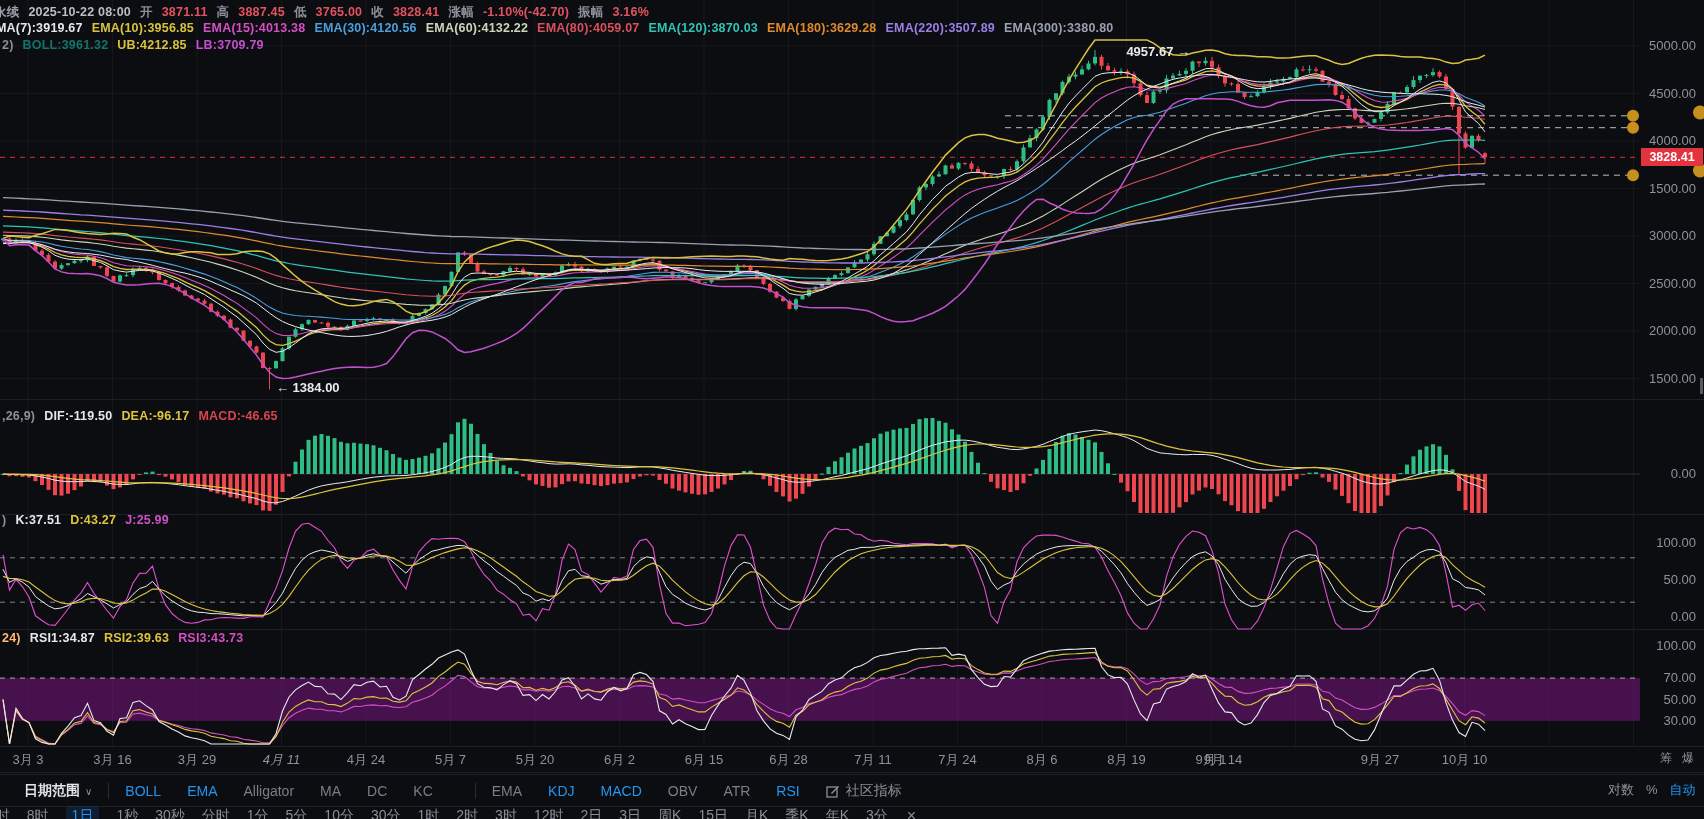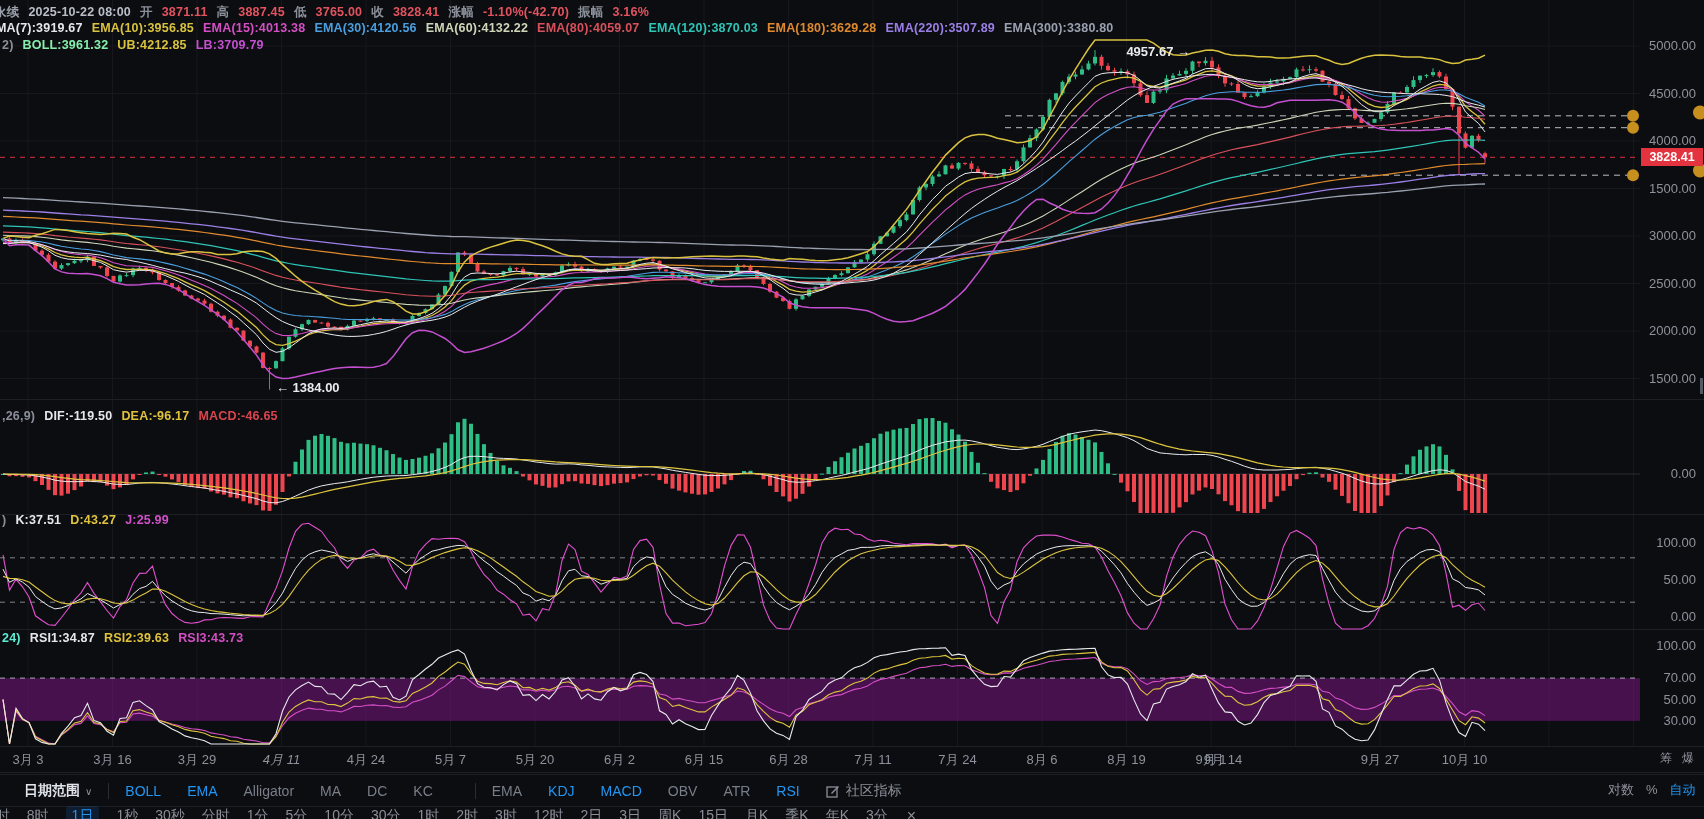--- a/index.html
+++ b/index.html
@@ -797,24 +797,24 @@
       <path d="M3.0 569.2L9.5 582.3L16.0 578.8L22.5 582.1L29.0 587.1L35.5 596.6L42.0 601.4L48.5 605.9L55.0 608.9L61.5 607.9L68.0 605.6L74.5 602.2L81.0 598.9L87.5 593.5L94.0 596.6L100.5 599.8L107.0 603.8L113.5 608.0L120.0 604.5L126.5 601.9L133.0 594.3L139.5 588.6L146.0 586.4L152.5 581.4L159.0 589.1L165.5 595.8L172.0 600.9L178.5 604.9L185.0 608.5L191.5 610.8L198.0 612.2L204.5 612.6L211.0 613.6L217.5 613.7L224.0 614.1L230.5 614.7L237.0 615.3L243.5 615.8L250.0 615.5L256.5 615.6L263.0 615.9L269.5 609.6L276.0 602.7L282.5 593.2L289.0 580.2L295.5 568.5L302.0 560.1L308.5 554.6L315.0 551.8L321.5 550.0L328.0 551.3L334.5 552.8L341.0 557.8L347.5 561.4L354.0 558.9L360.5 558.1L367.0 555.2L373.5 553.8L380.0 555.6L386.5 556.4L393.0 562.0L399.5 567.6L406.0 573.2L412.5 565.7L419.0 559.6L425.5 555.3L432.0 551.2L438.5 549.7L445.0 547.9L451.5 546.5L458.0 545.4L464.5 545.8L471.0 549.4L477.5 555.3L484.0 560.9L490.5 565.5L497.0 571.7L503.5 576.1L510.0 581.0L516.5 585.4L523.0 593.0L529.5 595.6L536.0 601.2L542.5 598.8L549.0 600.8L555.5 595.4L562.0 580.8L568.5 570.8L575.0 569.3L581.5 575.8L588.0 576.5L594.5 579.9L601.0 584.2L607.5 582.0L614.0 579.3L620.5 579.7L627.0 578.3L633.5 566.6L640.0 560.4L646.5 556.9L653.0 557.9L659.5 572.2L666.0 586.5L672.5 594.4L679.0 598.5L685.5 603.2L692.0 606.1L698.5 608.5L705.0 610.0L711.5 608.0L718.0 599.9L724.5 587.3L731.0 575.6L737.5 566.6L744.0 562.2L750.5 563.6L757.0 573.4L763.5 586.4L770.0 595.6L776.5 602.4L783.0 606.6L789.5 609.8L796.0 606.2L802.5 601.9L809.0 594.1L815.5 584.6L822.0 572.4L828.5 563.7L835.0 557.4L841.5 553.9L848.0 550.3L854.5 549.3L861.0 547.4L867.5 547.4L874.0 547.2L880.5 545.9L887.0 545.5L893.5 545.7L900.0 545.7L906.5 545.8L913.0 545.1L919.5 544.9L926.0 544.7L932.5 544.7L939.0 545.2L945.5 544.7L952.0 546.2L958.5 545.5L965.0 545.2L971.5 549.3L978.0 556.8L984.5 566.2L991.0 581.2L997.5 589.5L1004.0 585.0L1010.5 582.3L1017.0 571.4L1023.5 564.0L1030.0 558.8L1036.5 554.1L1043.0 551.1L1049.5 548.8L1056.0 547.0L1062.5 546.0L1069.0 545.7L1075.5 545.6L1082.0 545.8L1088.5 545.7L1095.0 546.9L1101.5 551.2L1108.0 557.9L1114.5 564.8L1121.0 572.9L1127.5 583.6L1134.0 592.2L1140.5 599.6L1147.0 605.4L1153.5 603.0L1160.0 599.5L1166.5 588.0L1173.0 578.0L1179.5 569.6L1186.0 562.5L1192.5 556.5L1199.0 553.4L1205.5 551.8L1212.0 555.9L1218.5 564.6L1225.0 579.3L1231.5 589.5L1238.0 598.6L1244.5 603.5L1251.0 606.3L1257.5 606.1L1264.0 602.6L1270.5 595.6L1277.0 585.5L1283.5 573.7L1290.0 564.2L1296.5 558.5L1303.0 556.1L1309.5 554.7L1316.0 555.5L1322.5 568.4L1329.0 580.6L1335.5 592.2L1342.0 599.8L1348.5 604.7L1355.0 608.0L1361.5 611.0L1368.0 611.9L1374.5 610.8L1381.0 606.1L1387.5 598.0L1394.0 580.4L1400.5 568.7L1407.0 561.4L1413.5 557.2L1420.0 552.5L1426.5 549.9L1433.0 549.4L1439.5 551.7L1446.0 562.7L1452.5 578.8L1459.0 582.0L1465.5 587.5L1472.0 588.4L1478.5 589.9L1485.0 595.0" fill="none" stroke="#e8eaed" stroke-width="1"></path>
       <path d="M3.0 576.4L9.5 578.4L16.0 578.5L22.5 579.7L29.0 582.1L35.5 587.0L42.0 591.8L48.5 596.5L55.0 600.6L61.5 603.0L68.0 603.9L74.5 603.3L81.0 601.8L87.5 599.1L94.0 598.3L100.5 598.8L107.0 600.4L113.5 603.0L120.0 603.5L126.5 602.9L133.0 600.1L139.5 596.3L146.0 593.0L152.5 589.1L159.0 589.1L165.5 591.3L172.0 594.5L178.5 598.0L185.0 601.5L191.5 604.6L198.0 607.1L204.5 609.0L211.0 610.5L217.5 611.6L224.0 612.4L230.5 613.2L237.0 613.9L243.5 614.5L250.0 614.9L256.5 615.1L263.0 615.4L269.5 613.5L276.0 609.9L282.5 604.3L289.0 596.3L295.5 587.0L302.0 578.0L308.5 570.2L315.0 564.1L321.5 559.4L328.0 556.7L334.5 555.4L341.0 556.2L347.5 557.9L354.0 558.2L360.5 558.2L367.0 557.2L373.5 556.0L380.0 555.9L386.5 556.1L393.0 558.1L399.5 561.3L406.0 565.2L412.5 565.4L419.0 563.4L425.5 560.7L432.0 557.6L438.5 554.9L445.0 552.6L451.5 550.6L458.0 548.9L464.5 547.8L471.0 548.4L477.5 550.7L484.0 554.1L490.5 557.9L497.0 562.5L503.5 567.0L510.0 571.7L516.5 576.3L523.0 581.8L529.5 586.4L536.0 591.4L542.5 593.8L549.0 596.2L555.5 595.9L562.0 590.9L568.5 584.2L575.0 579.2L581.5 578.1L588.0 577.6L594.5 578.3L601.0 580.3L607.5 580.9L614.0 580.4L620.5 580.1L627.0 579.5L633.5 575.2L640.0 570.3L646.5 565.8L653.0 563.2L659.5 566.2L666.0 572.9L672.5 580.1L679.0 586.2L685.5 591.9L692.0 596.6L698.5 600.6L705.0 603.7L711.5 605.1L718.0 603.4L724.5 598.0L731.0 590.6L737.5 582.6L744.0 575.8L750.5 571.7L757.0 572.3L763.5 577.0L770.0 583.2L776.5 589.6L783.0 595.3L789.5 600.1L796.0 602.1L802.5 602.1L809.0 599.4L815.5 594.5L822.0 587.1L828.5 579.3L835.0 572.0L841.5 566.0L848.0 560.8L854.5 556.9L861.0 553.8L867.5 551.7L874.0 550.2L880.5 548.8L887.0 547.7L893.5 547.0L900.0 546.6L906.5 546.3L913.0 545.9L919.5 545.6L926.0 545.3L932.5 545.1L939.0 545.2L945.5 545.0L952.0 545.4L958.5 545.4L965.0 545.4L971.5 546.7L978.0 550.0L984.5 555.4L991.0 564.0L997.5 572.5L1004.0 576.7L1010.5 578.5L1017.0 576.1L1023.5 572.1L1030.0 567.7L1036.5 563.2L1043.0 559.1L1049.5 555.7L1056.0 552.8L1062.5 550.5L1069.0 548.9L1075.5 547.8L1082.0 547.2L1088.5 546.7L1095.0 546.8L1101.5 548.2L1108.0 551.4L1114.5 555.9L1121.0 561.6L1127.5 568.9L1134.0 576.7L1140.5 584.3L1147.0 591.3L1153.5 595.2L1160.0 596.6L1166.5 593.7L1173.0 588.5L1179.5 582.2L1186.0 575.6L1192.5 569.2L1199.0 564.0L1205.5 559.9L1212.0 558.6L1218.5 560.6L1225.0 566.8L1231.5 574.4L1238.0 582.5L1244.5 589.5L1251.0 595.1L1257.5 598.8L1264.0 600.0L1270.5 598.6L1277.0 594.2L1283.5 587.4L1290.0 579.7L1296.5 572.6L1303.0 567.1L1309.5 563.0L1316.0 560.5L1322.5 563.1L1329.0 569.0L1335.5 576.7L1342.0 584.4L1348.5 591.2L1355.0 596.8L1361.5 601.5L1368.0 605.0L1374.5 606.9L1381.0 606.6L1387.5 603.7L1394.0 596.0L1400.5 586.9L1407.0 578.4L1413.5 571.3L1420.0 565.0L1426.5 560.0L1433.0 556.5L1439.5 554.9L1446.0 557.5L1452.5 564.6L1459.0 570.4L1465.5 576.1L1472.0 580.2L1478.5 583.4L1485.0 587.3" fill="none" stroke="#ddc43e" stroke-width="1.1"></path>
       <path d="M3.0 699.5L9.5 744.0L16.0 711.2L22.5 719.5L29.0 722.7L35.5 736.3L42.0 739.7L48.5 743.1L55.0 744.0L61.5 735.0L68.0 730.2L74.5 724.6L81.0 723.4L87.5 715.8L94.0 723.6L100.5 724.6L107.0 729.3L113.5 731.7L120.0 722.8L126.5 722.3L133.0 714.0L139.5 713.1L146.0 714.7L152.5 716.2L159.0 720.6L165.5 722.1L172.0 724.0L178.5 725.5L185.0 727.5L191.5 728.7L198.0 729.4L204.5 730.5L211.0 732.9L217.5 734.0L224.0 735.0L230.5 736.8L237.0 737.4L243.5 739.2L250.0 740.1L256.5 741.0L263.0 742.8L269.5 742.8L276.0 736.0L282.5 725.6L289.0 717.7L295.5 713.2L302.0 710.3L308.5 708.1L315.0 709.1L321.5 709.2L328.0 710.7L334.5 710.8L341.0 711.9L347.5 709.5L354.0 706.4L360.5 706.5L367.0 705.3L373.5 704.9L380.0 705.7L386.5 705.5L393.0 707.1L399.5 707.5L406.0 706.8L412.5 702.3L419.0 700.4L425.5 697.9L432.0 695.2L438.5 689.9L445.0 686.1L451.5 680.8L458.0 675.4L464.5 676.6L471.0 681.9L477.5 686.7L484.0 688.0L490.5 688.1L497.0 688.8L503.5 687.2L510.0 686.0L516.5 686.8L523.0 689.9L529.5 689.7L536.0 691.3L542.5 690.1L549.0 691.2L555.5 689.7L562.0 686.8L568.5 686.2L575.0 688.0L581.5 691.1L588.0 690.1L594.5 691.3L601.0 691.6L607.5 690.1L614.0 689.2L620.5 689.8L627.0 689.4L633.5 686.3L640.0 685.6L646.5 685.9L653.0 687.0L659.5 694.0L666.0 695.3L672.5 699.1L679.0 698.4L685.5 700.0L692.0 701.3L698.5 702.7L705.0 702.7L711.5 700.6L718.0 698.8L724.5 696.9L731.0 695.1L737.5 691.0L744.0 692.0L750.5 694.8L757.0 700.1L763.5 704.4L770.0 708.7L776.5 711.7L783.0 713.3L789.5 716.6L796.0 709.8L802.5 707.5L809.0 703.6L815.5 702.0L822.0 700.5L828.5 697.3L835.0 695.6L841.5 694.6L848.0 691.7L854.5 689.4L861.0 688.2L867.5 685.9L874.0 681.9L880.5 679.4L887.0 678.3L893.5 676.4L900.0 674.7L906.5 673.2L913.0 670.0L919.5 667.7L926.0 667.1L932.5 665.8L939.0 665.5L945.5 664.2L952.0 666.4L958.5 665.5L965.0 665.8L971.5 669.7L978.0 672.1L984.5 674.1L991.0 674.8L997.5 674.7L1004.0 672.9L1010.5 673.1L1017.0 671.1L1023.5 668.3L1030.0 666.6L1036.5 665.3L1043.0 663.5L1049.5 661.5L1056.0 660.8L1062.5 659.7L1069.0 659.2L1075.5 659.0L1082.0 658.6L1088.5 658.1L1095.0 657.5L1101.5 663.2L1108.0 665.9L1114.5 666.8L1121.0 666.8L1127.5 668.7L1134.0 674.1L1140.5 680.6L1147.0 684.4L1153.5 681.6L1160.0 681.3L1166.5 678.5L1173.0 677.9L1179.5 677.5L1186.0 676.8L1192.5 674.9L1199.0 675.8L1205.5 675.3L1212.0 679.0L1218.5 683.5L1225.0 687.1L1231.5 687.4L1238.0 691.4L1244.5 693.4L1251.0 693.1L1257.5 691.8L1264.0 689.8L1270.5 688.4L1277.0 688.0L1283.5 687.1L1290.0 686.5L1296.5 684.0L1303.0 684.0L1309.5 684.0L1316.0 684.9L1322.5 691.3L1329.0 692.4L1335.5 698.1L1342.0 700.0L1348.5 704.0L1355.0 707.8L1361.5 709.4L1368.0 709.3L1374.5 707.4L1381.0 704.1L1387.5 700.1L1394.0 695.5L1400.5 695.5L1407.0 693.3L1413.5 690.8L1420.0 689.2L1426.5 689.0L1433.0 688.0L1439.5 690.4L1446.0 696.4L1452.5 703.6L1459.0 711.8L1465.5 715.3L1472.0 710.6L1478.5 711.6L1485.0 715.6" fill="none" stroke="#d44fc4" stroke-width="1.1"></path>
       <path d="M3.0 699.5L9.5 744.0L16.0 710.4L22.5 719.2L29.0 722.6L35.5 737.0L42.0 740.5L48.5 744.0L55.0 744.0L61.5 734.7L68.0 729.3L74.5 722.9L81.0 721.4L87.5 712.6L94.0 722.5L100.5 723.8L107.0 729.6L113.5 732.5L120.0 721.5L126.5 721.0L133.0 710.8L139.5 709.6L146.0 712.0L152.5 714.1L159.0 720.2L165.5 722.3L172.0 724.7L178.5 726.8L185.0 729.4L191.5 730.9L198.0 731.8L204.5 733.2L211.0 736.2L217.5 737.5L224.0 738.6L230.5 740.7L237.0 741.3L243.5 743.2L250.0 744.0L256.5 744.0L263.0 744.0L269.5 744.0L276.0 736.7L282.5 722.3L289.0 712.0L295.5 706.4L302.0 702.8L308.5 699.9L315.0 701.7L321.5 701.8L328.0 704.5L334.5 704.6L341.0 706.6L347.5 703.1L354.0 698.6L360.5 699.0L367.0 697.1L373.5 696.6L380.0 698.3L386.5 698.0L393.0 701.3L399.5 702.1L406.0 700.8L412.5 693.5L419.0 690.5L425.5 686.9L432.0 683.0L438.5 676.4L445.0 672.0L451.5 666.7L458.0 662.0L464.5 664.2L471.0 673.3L477.5 681.2L484.0 683.4L490.5 683.6L497.0 684.8L503.5 682.5L510.0 680.8L516.5 682.1L523.0 687.7L529.5 687.4L536.0 690.2L542.5 688.2L549.0 690.1L555.5 687.6L562.0 682.8L568.5 681.7L575.0 685.2L581.5 691.1L588.0 689.1L594.5 691.5L601.0 692.1L607.5 689.1L614.0 687.5L620.5 688.8L627.0 688.0L633.5 682.1L640.0 680.9L646.5 681.7L653.0 684.1L659.5 697.6L666.0 699.9L672.5 706.5L679.0 704.9L685.5 707.6L692.0 709.7L698.5 711.9L705.0 711.9L711.5 707.1L718.0 703.2L724.5 699.2L731.0 695.4L737.5 687.8L744.0 689.9L750.5 695.3L757.0 704.6L763.5 711.3L770.0 717.4L776.5 721.4L783.0 723.3L789.5 727.3L796.0 715.1L802.5 711.3L809.0 704.8L815.5 702.2L822.0 699.7L828.5 694.7L835.0 692.1L841.5 690.7L848.0 686.3L854.5 683.0L861.0 681.3L867.5 678.1L874.0 673.1L880.5 670.1L887.0 668.9L893.5 666.7L900.0 664.9L906.5 663.4L913.0 660.3L919.5 658.3L926.0 657.8L932.5 656.7L939.0 656.5L945.5 655.4L952.0 659.1L958.5 658.2L965.0 658.8L971.5 665.6L978.0 669.6L984.5 673.0L991.0 674.2L997.5 674.1L1004.0 671.1L1010.5 671.4L1017.0 668.3L1023.5 664.1L1030.0 662.0L1036.5 660.3L1043.0 658.2L1049.5 656.1L1056.0 655.5L1062.5 654.4L1069.0 654.0L1075.5 653.8L1082.0 653.4L1088.5 652.9L1095.0 652.4L1101.5 661.9L1108.0 666.2L1114.5 667.7L1121.0 667.6L1127.5 670.9L1134.0 679.7L1140.5 689.6L1147.0 695.1L1153.5 689.2L1160.0 688.6L1166.5 683.3L1173.0 682.1L1179.5 681.4L1186.0 680.0L1192.5 676.4L1199.0 677.9L1205.5 677.0L1212.0 683.3L1218.5 690.5L1225.0 696.1L1231.5 696.5L1238.0 702.5L1244.5 705.3L1251.0 704.6L1257.5 701.8L1264.0 697.3L1270.5 694.4L1277.0 693.6L1283.5 691.8L1290.0 690.5L1296.5 685.4L1303.0 685.4L1309.5 685.3L1316.0 687.1L1322.5 698.7L1329.0 700.6L1335.5 709.5L1342.0 712.1L1348.5 717.5L1355.0 722.2L1361.5 724.1L1368.0 723.8L1374.5 719.6L1381.0 712.7L1387.5 704.9L1394.0 696.5L1400.5 696.5L1407.0 692.8L1413.5 688.5L1420.0 686.0L1426.5 685.7L1433.0 683.9L1439.5 688.5L1446.0 699.1L1452.5 710.0L1459.0 720.7L1465.5 724.7L1472.0 716.8L1478.5 718.1L1485.0 723.0" fill="none" stroke="#ddc43e" stroke-width="1.1"></path>
       <path d="M3.0 699.5L9.5 744.0L16.0 708.3L22.5 718.6L29.0 722.6L35.5 738.8L42.0 742.4L48.5 744.0L55.0 744.0L61.5 733.3L68.0 726.2L74.5 717.6L81.0 715.6L87.5 703.3L94.0 720.6L100.5 722.6L107.0 731.3L113.5 735.2L120.0 718.5L126.5 717.8L133.0 702.4L139.5 700.8L146.0 705.6L152.5 710.0L159.0 721.5L165.5 725.0L172.0 729.0L178.5 732.1L185.0 735.9L191.5 737.8L198.0 739.0L204.5 740.8L211.0 744.0L217.5 744.0L224.0 744.0L230.5 744.0L237.0 744.0L243.5 744.0L250.0 744.0L256.5 744.0L263.0 744.0L269.5 744.0L276.0 733.7L282.5 711.0L289.0 697.0L295.5 689.9L302.0 685.5L308.5 682.1L315.0 686.4L321.5 686.7L328.0 693.8L334.5 694.1L341.0 699.6L347.5 692.6L354.0 684.6L360.5 685.7L367.0 682.3L373.5 681.2L380.0 687.0L386.5 686.3L393.0 697.2L399.5 699.9L406.0 696.2L412.5 679.6L419.0 674.5L425.5 669.0L432.0 664.3L438.5 658.0L445.0 654.9L451.5 652.0L458.0 649.9L464.5 654.0L471.0 670.3L477.5 683.7L484.0 687.3L490.5 687.7L497.0 689.9L503.5 684.6L510.0 680.9L516.5 683.8L523.0 695.4L529.5 694.6L536.0 700.6L542.5 694.5L549.0 698.9L555.5 691.5L562.0 680.0L568.5 677.7L575.0 686.2L581.5 699.0L588.0 693.9L594.5 698.9L601.0 700.2L607.5 691.7L614.0 687.5L620.5 690.8L627.0 688.6L633.5 674.8L640.0 672.4L646.5 674.6L653.0 681.5L659.5 710.8L666.0 714.4L672.5 724.0L679.0 719.7L685.5 723.7L692.0 726.6L698.5 729.6L705.0 729.5L711.5 715.5L718.0 705.4L724.5 696.0L731.0 688.2L737.5 675.4L744.0 680.4L750.5 693.1L757.0 710.7L763.5 720.9L770.0 728.9L776.5 733.3L783.0 735.4L789.5 739.4L796.0 716.8L802.5 710.2L809.0 699.5L815.5 695.3L822.0 691.4L828.5 683.7L835.0 680.0L841.5 677.8L848.0 671.9L854.5 667.8L861.0 665.8L867.5 662.4L874.0 657.8L880.5 655.5L887.0 654.6L893.5 653.2L900.0 652.0L906.5 651.2L913.0 649.6L919.5 648.8L926.0 648.6L932.5 648.2L939.0 648.1L945.5 647.7L952.0 655.3L958.5 654.1L965.0 655.4L971.5 669.6L978.0 677.7L984.5 684.3L991.0 686.6L997.5 686.1L1004.0 676.5L1010.5 677.1L1017.0 668.8L1023.5 660.7L1030.0 657.5L1036.5 655.3L1043.0 653.1L1049.5 651.1L1056.0 650.5L1062.5 649.7L1069.0 649.4L1075.5 649.2L1082.0 648.9L1088.5 648.5L1095.0 648.2L1101.5 666.8L1108.0 674.9L1114.5 677.6L1121.0 677.3L1127.5 684.1L1134.0 699.9L1140.5 714.0L1147.0 720.6L1153.5 704.0L1160.0 702.3L1166.5 689.1L1173.0 686.4L1179.5 684.8L1186.0 681.6L1192.5 673.8L1199.0 677.2L1205.5 675.1L1212.0 689.2L1218.5 702.9L1225.0 711.9L1231.5 712.6L1238.0 721.3L1244.5 725.0L1251.0 723.0L1257.5 714.6L1264.0 702.6L1270.5 695.4L1277.0 693.5L1283.5 689.2L1290.0 686.3L1296.5 675.8L1303.0 676.0L1309.5 675.7L1316.0 681.3L1322.5 709.0L1329.0 712.3L1335.5 725.9L1342.0 729.2L1348.5 735.1L1355.0 739.3L1361.5 740.8L1368.0 740.1L1374.5 729.9L1381.0 714.5L1387.5 699.4L1394.0 685.9L1400.5 685.9L1407.0 680.2L1413.5 674.3L1420.0 671.0L1426.5 670.6L1433.0 668.3L1439.5 680.2L1446.0 702.9L1452.5 720.1L1459.0 732.5L1465.5 736.4L1472.0 722.3L1478.5 724.2L1485.0 730.7" fill="none" stroke="#e8eaed" stroke-width="1.1"></path>
       <rect x="1700" y="378" width="3" height="16" fill="#565a63"></rect>
     </svg>
 
   <div class="hrow" id="ohlc-row"><span style="color: rgb(154, 160, 171);">永续</span><span style="color: rgb(185, 190, 199);">2025-10-22 08:00</span><span style="color: rgb(138, 143, 153);">开</span><span style="color: rgb(226, 83, 96);">3871.11</span><span style="color: rgb(138, 143, 153);">高</span><span style="color: rgb(226, 83, 96);">3887.45</span><span style="color: rgb(138, 143, 153);">低</span><span style="color: rgb(226, 83, 96);">3765.00</span><span style="color: rgb(138, 143, 153);">收</span><span style="color: rgb(226, 83, 96);">3828.41</span><span style="color: rgb(138, 143, 153);">涨幅</span><span style="color: rgb(226, 83, 96);">-1.10%(-42.70)</span><span style="color: rgb(138, 143, 153);">振幅</span><span style="color: rgb(226, 83, 96);">3.16%</span></div>
   <div class="hrow" id="ema-row"><span style="color: rgb(228, 231, 236);">MA(7):3919.67</span><span style="color: rgb(217, 194, 63);">EMA(10):3956.85</span><span style="color: rgb(212, 79, 196);">EMA(15):4013.38</span><span style="color: rgb(74, 159, 224);">EMA(30):4120.56</span><span style="color: rgb(204, 214, 184);">EMA(60):4132.22</span><span style="color: rgb(216, 81, 92);">EMA(80):4059.07</span><span style="color: rgb(46, 196, 182);">EMA(120):3870.03</span><span style="color: rgb(224, 138, 46);">EMA(180):3629.28</span><span style="color: rgb(155, 127, 230);">EMA(220):3507.89</span><span style="color: rgb(154, 160, 176);">EMA(300):3380.80</span></div>
-  <div class="hrow" id="boll-row"><span style="color: rgb(138, 143, 153);">2)</span><span style="color: #86efac;">BOLL:3961.32</span><span style="color: rgb(217, 194, 63);">UB:4212.85</span><span style="color: rgb(196, 79, 208);">LB:3709.79</span></div>
+  <div class="hrow" id="boll-row"><span style="color: rgb(138, 143, 153);">2)</span><span style="color: #0f766e;">BOLL:3961.32</span><span style="color: rgb(217, 194, 63);">UB:4212.85</span><span style="color: rgb(196, 79, 208);">LB:3709.79</span></div>
   <div class="hrow" id="macd-row"><span style="color: rgb(138, 143, 153);">,26,9)</span><span style="color: rgb(228, 231, 236);">DIF:-119.50</span><span style="color: rgb(224, 195, 60);">DEA:-96.17</span><span style="color: rgb(217, 69, 79);">MACD:-46.65</span></div>
   <div class="hrow" id="kdj-row"><span style="color: rgb(138, 143, 153);">)</span><span style="color: rgb(228, 231, 236);">K:37.51</span><span style="color: rgb(224, 195, 60);">D:43.27</span><span style="color: rgb(208, 80, 200);">J:25.99</span></div>
-  <div class="hrow" id="rsi-row"><span style="color: #5eead4;">24)</span><span style="color: rgb(228, 231, 236);">RSI1:34.87</span><span style="color: rgb(224, 195, 60);">RSI2:39.63</span><span style="color: rgb(212, 79, 196);">RSI3:43.73</span></div>
+  <div class="hrow" id="rsi-row"><span style="color: #fdba74;">24)</span><span style="color: rgb(228, 231, 236);">RSI1:34.87</span><span style="color: rgb(224, 195, 60);">RSI2:39.63</span><span style="color: rgb(212, 79, 196);">RSI3:43.73</span></div>
 
   <div id="axis-main">
       <div class="axlab" style="top: 38px;">5000.00</div>
       <div class="axlab" style="top: 85.5px;">4500.00</div>
       <div class="axlab" style="top: 133px;">4000.00</div>
       <div class="axlab" style="top: 180.5px;">1500.00</div>
       <div class="axlab" style="top: 228px;">3000.00</div>
       <div class="axlab" style="top: 275.5px;">2500.00</div>
       <div class="axlab" style="top: 323px;">2000.00</div>
       <div class="axlab" style="top: 370.5px;">1500.00</div>

